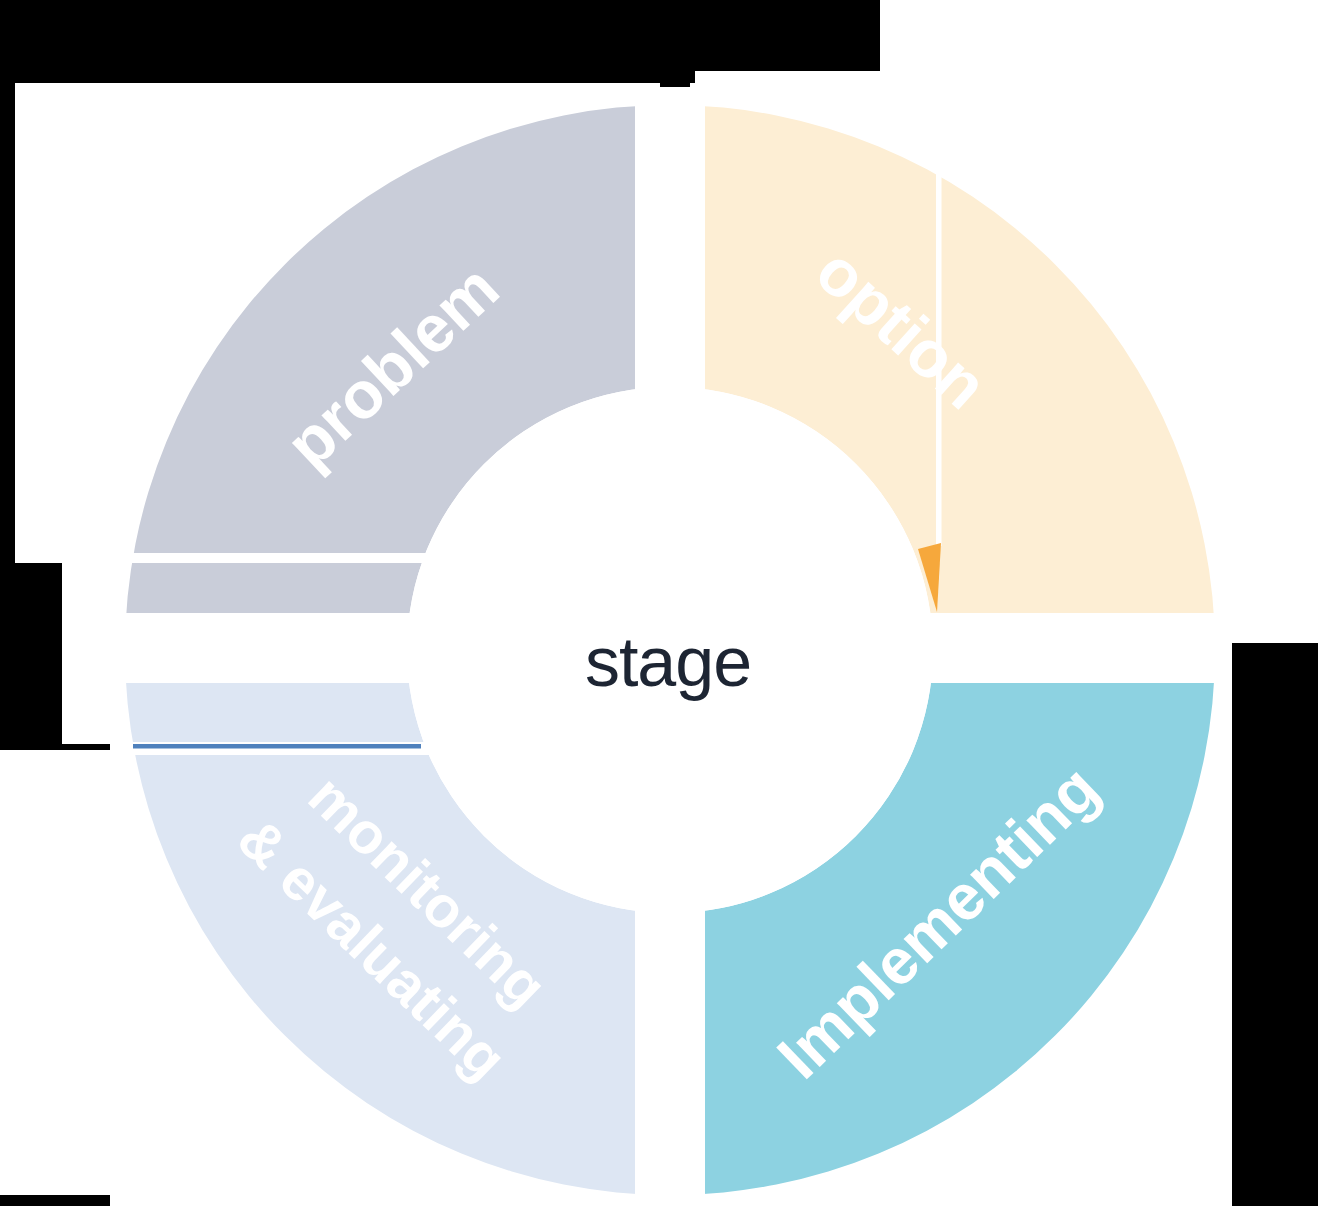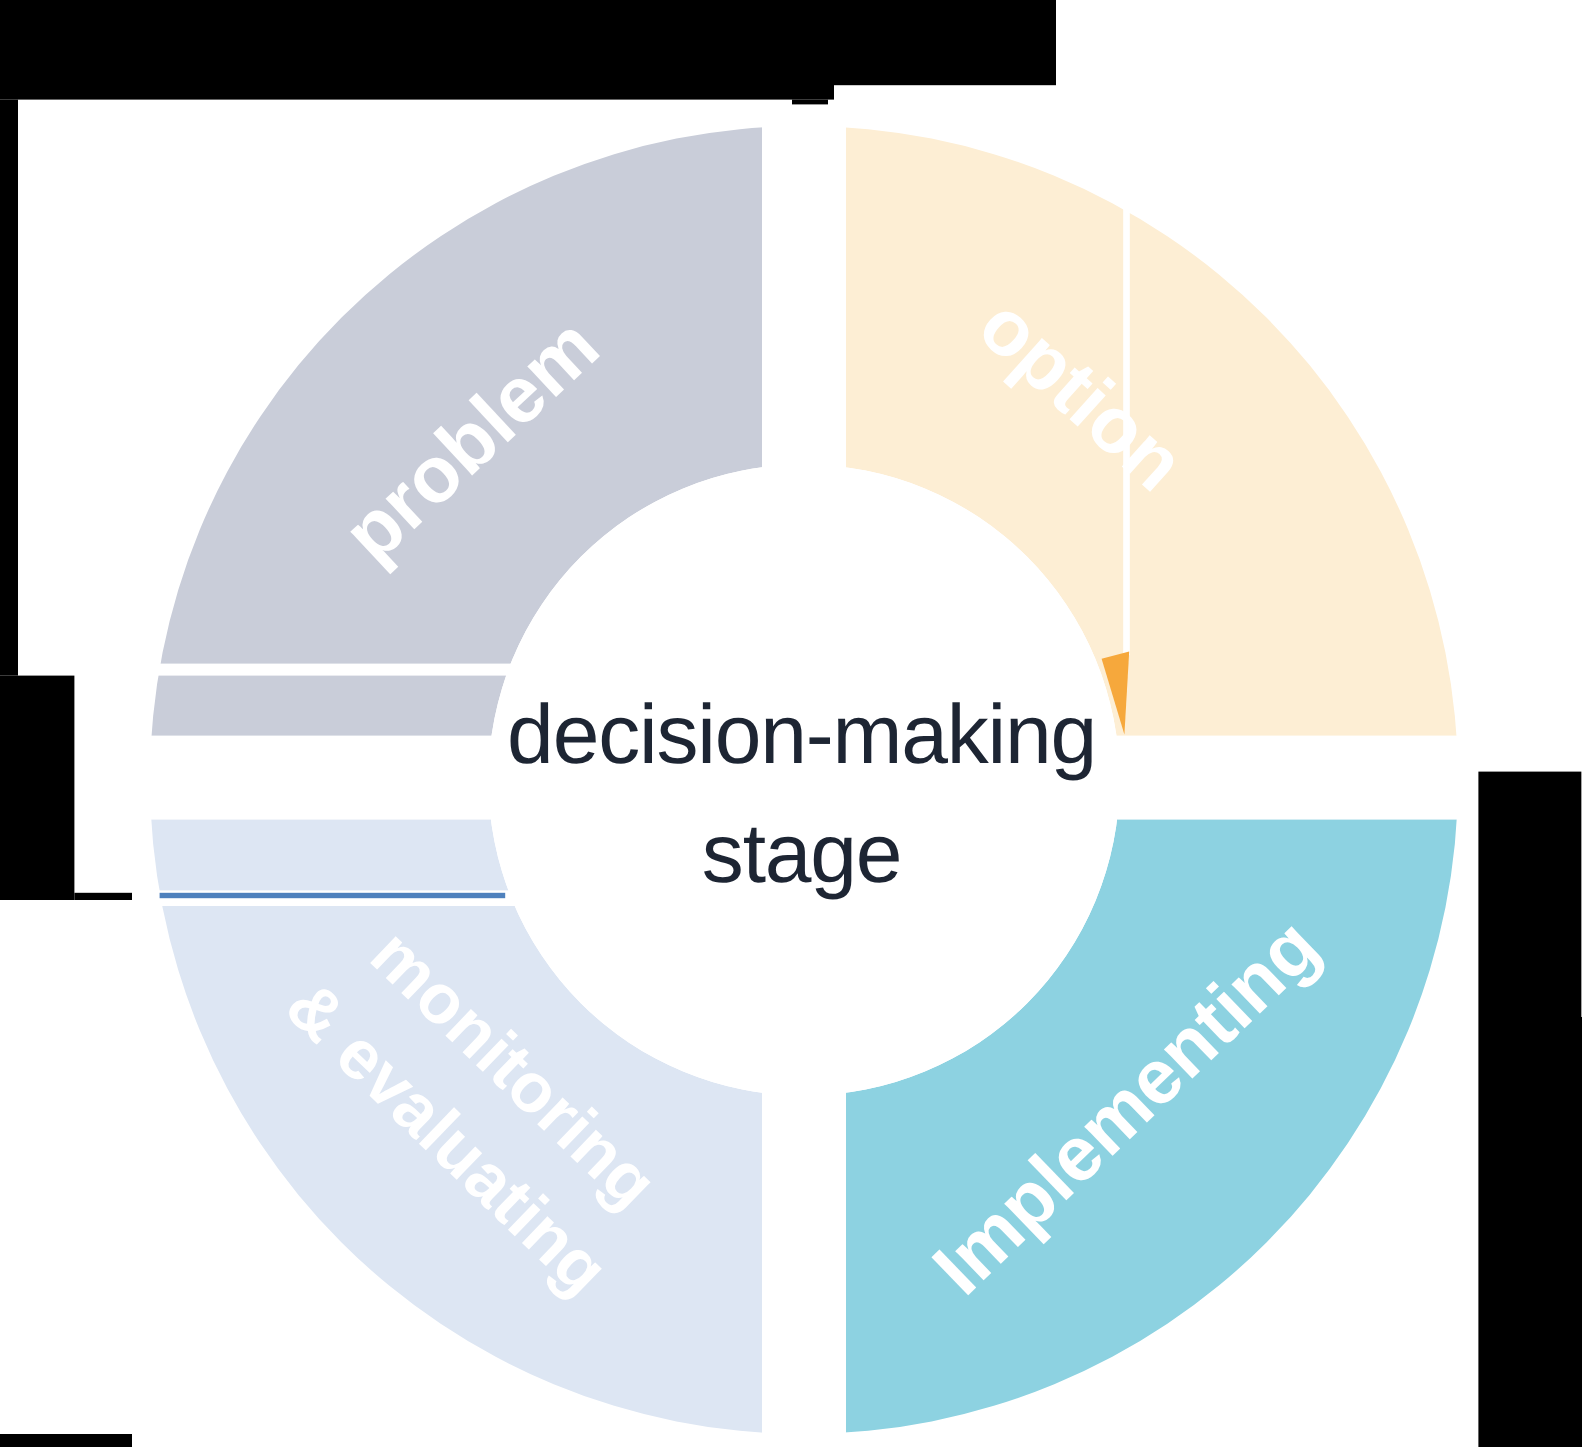--- a/index.html
+++ b/index.html
@@ -69,17 +69,16 @@
   <div class="seg-label label-option" style="color: rgb(255, 255, 255);">option</div>
 
   <div class="seg-label label-implementing" style="color: rgb(255, 255, 255);">Implementing</div>
 
   <div class="seg-label label-monitoring" style="color: rgb(255, 255, 255);">
     <div>monitoring</div>
     <div>&amp; evaluating</div>
   </div>
 
   <div class="center-label" style="color: rgb(29, 37, 51);">
-    <div>decision-making</div>
     <div>stage</div>
   </div>
 
 </div>
 
 </body></html>

